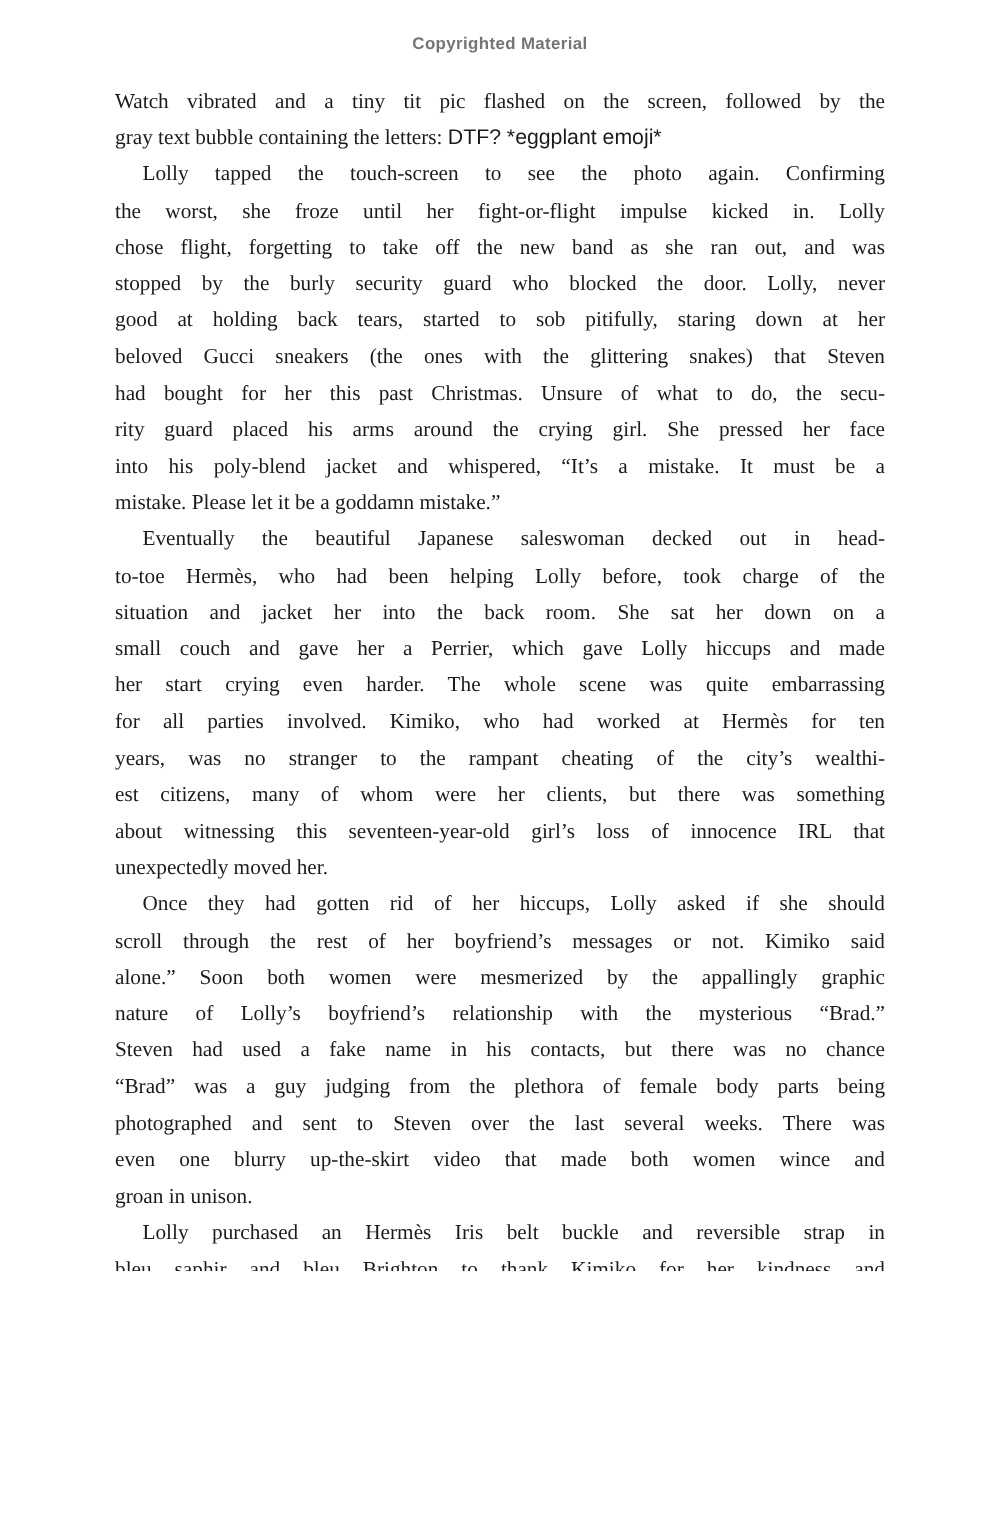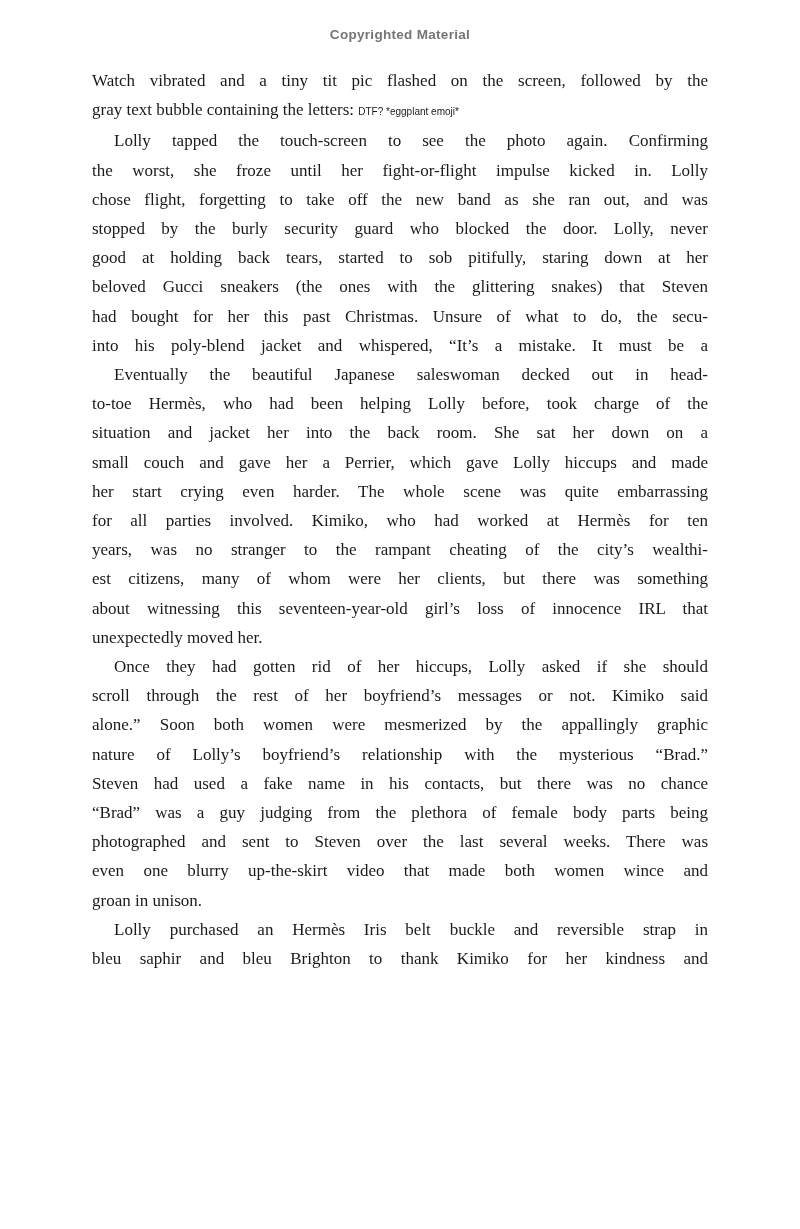--- a/index.html
+++ b/index.html
@@ -38,21 +38,21 @@
   .paragraph { }
   .line {
     text-align: justify;
     text-align-last: justify;
     white-space: normal;
   }
   .line.last { text-align-last: left; }
   .line.indent { text-indent: 22px; }
   .seg.sans {
     font-family: "Liberation Sans", sans-serif;
-    font-size: 10px;
+    font-size: 17px;
   }
   .footer {
     position: absolute;
     left: 92px;
     top: 1130px;
     font-family: "Liberation Sans", sans-serif;
     font-size: 15px;
     font-weight: 400;
     color: #a16207;
     letter-spacing: 4px;
@@ -79,21 +79,23 @@
         <div class="line last"><span class="seg">gray text bubble containing the letters: </span><span class="seg sans">DTF? *eggplant emoji*</span></div>
       </div>
       <div class="paragraph">
         <div class="line indent"><span class="seg">Lolly tapped the touch-screen to see the photo again. Confirming</span></div>
         <div class="line"><span class="seg">the worst, she froze until her fight-or-flight impulse kicked in. Lolly</span></div>
         <div class="line"><span class="seg">chose flight, forgetting to take off the new band as she ran out, and was</span></div>
         <div class="line"><span class="seg">stopped by the burly security guard who blocked the door. Lolly, never</span></div>
         <div class="line"><span class="seg">good at holding back tears, started to sob pitifully, staring down at her</span></div>
         <div class="line"><span class="seg">beloved Gucci sneakers (the ones with the glittering snakes) that Steven</span></div>
         <div class="line"><span class="seg">had bought for her this past Christmas. Unsure of what to do, the secu-</span></div>
+        <div class="line"><span class="seg">rity guard placed his arms around the crying girl. She pressed her face</span></div>
         <div class="line"><span class="seg">into his poly-blend jacket and whispered, “It’s a mistake. It must be a</span></div>
+        <div class="line last"><span class="seg">mistake. Please let it be a goddamn mistake.”</span></div>
       </div>
       <div class="paragraph">
         <div class="line indent"><span class="seg">Eventually the beautiful Japanese saleswoman decked out in head-</span></div>
         <div class="line"><span class="seg">to-toe Hermès, who had been helping Lolly before, took charge of the</span></div>
         <div class="line"><span class="seg">situation and jacket her into the back room. She sat her down on a</span></div>
         <div class="line"><span class="seg">small couch and gave her a Perrier, which gave Lolly hiccups and made</span></div>
         <div class="line"><span class="seg">her start crying even harder. The whole scene was quite embarrassing</span></div>
         <div class="line"><span class="seg">for all parties involved. Kimiko, who had worked at Hermès for ten</span></div>
         <div class="line"><span class="seg">years, was no stranger to the rampant cheating of the city’s wealthi-</span></div>
         <div class="line"><span class="seg">est citizens, many of whom were her clients, but there was something</span></div>

